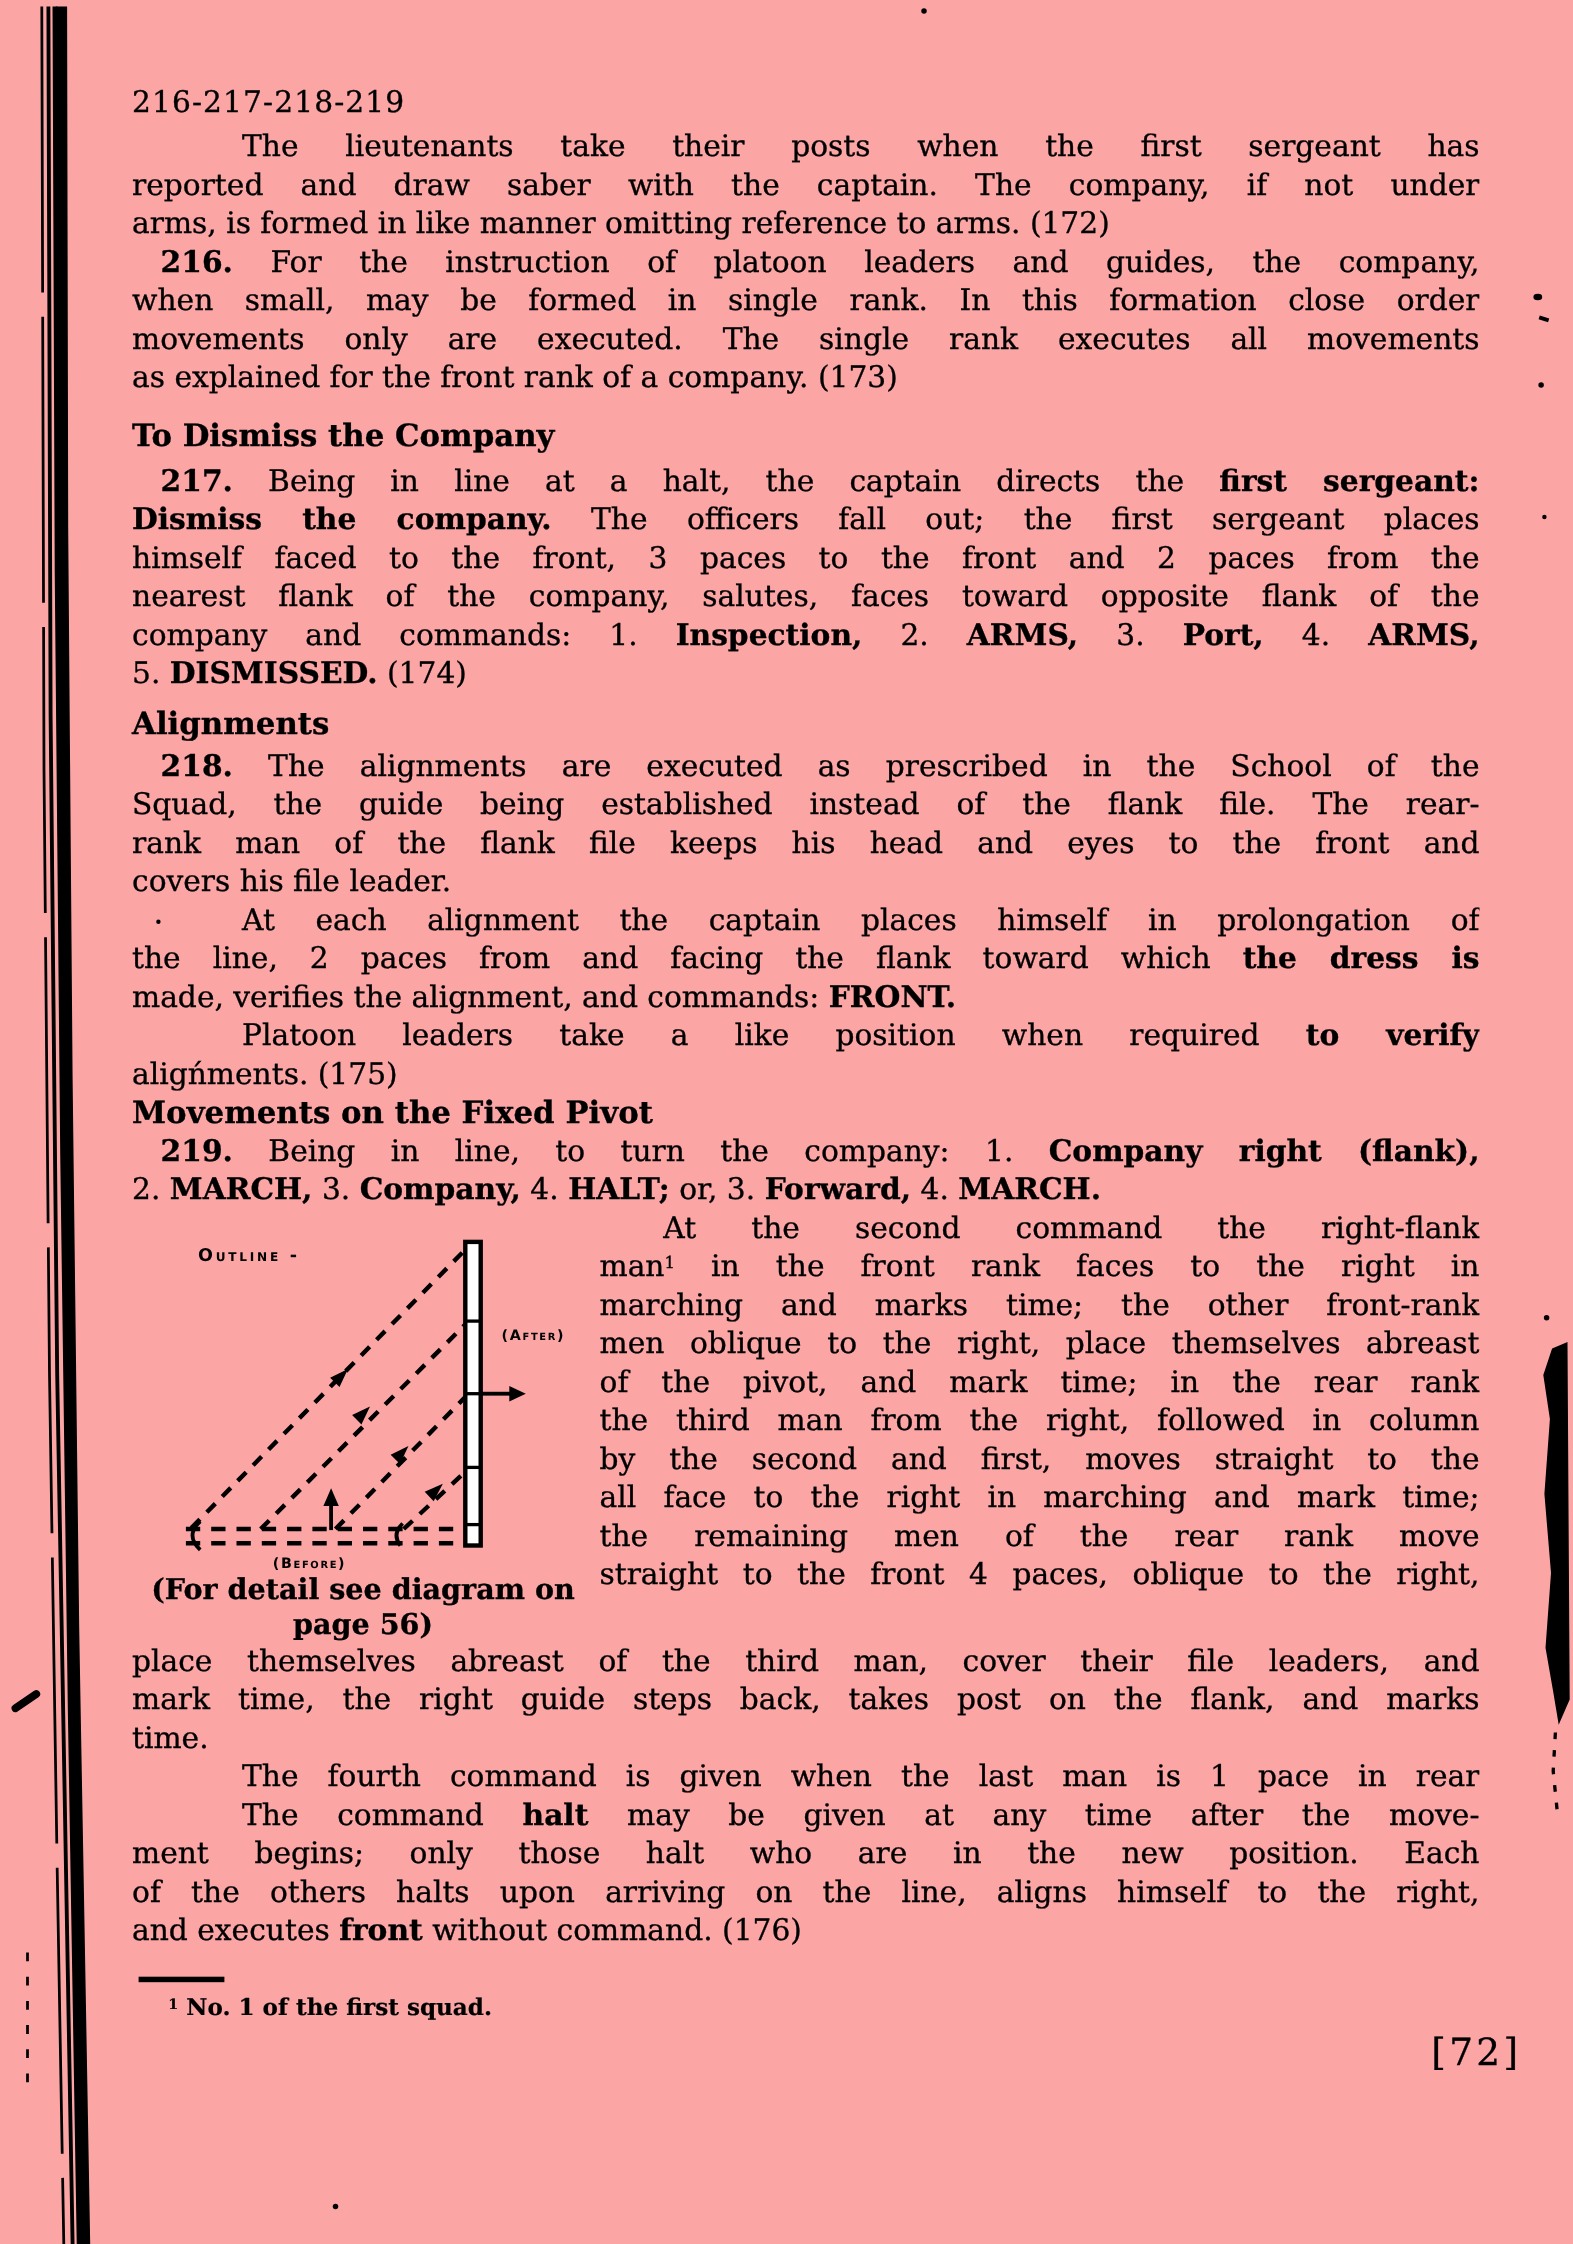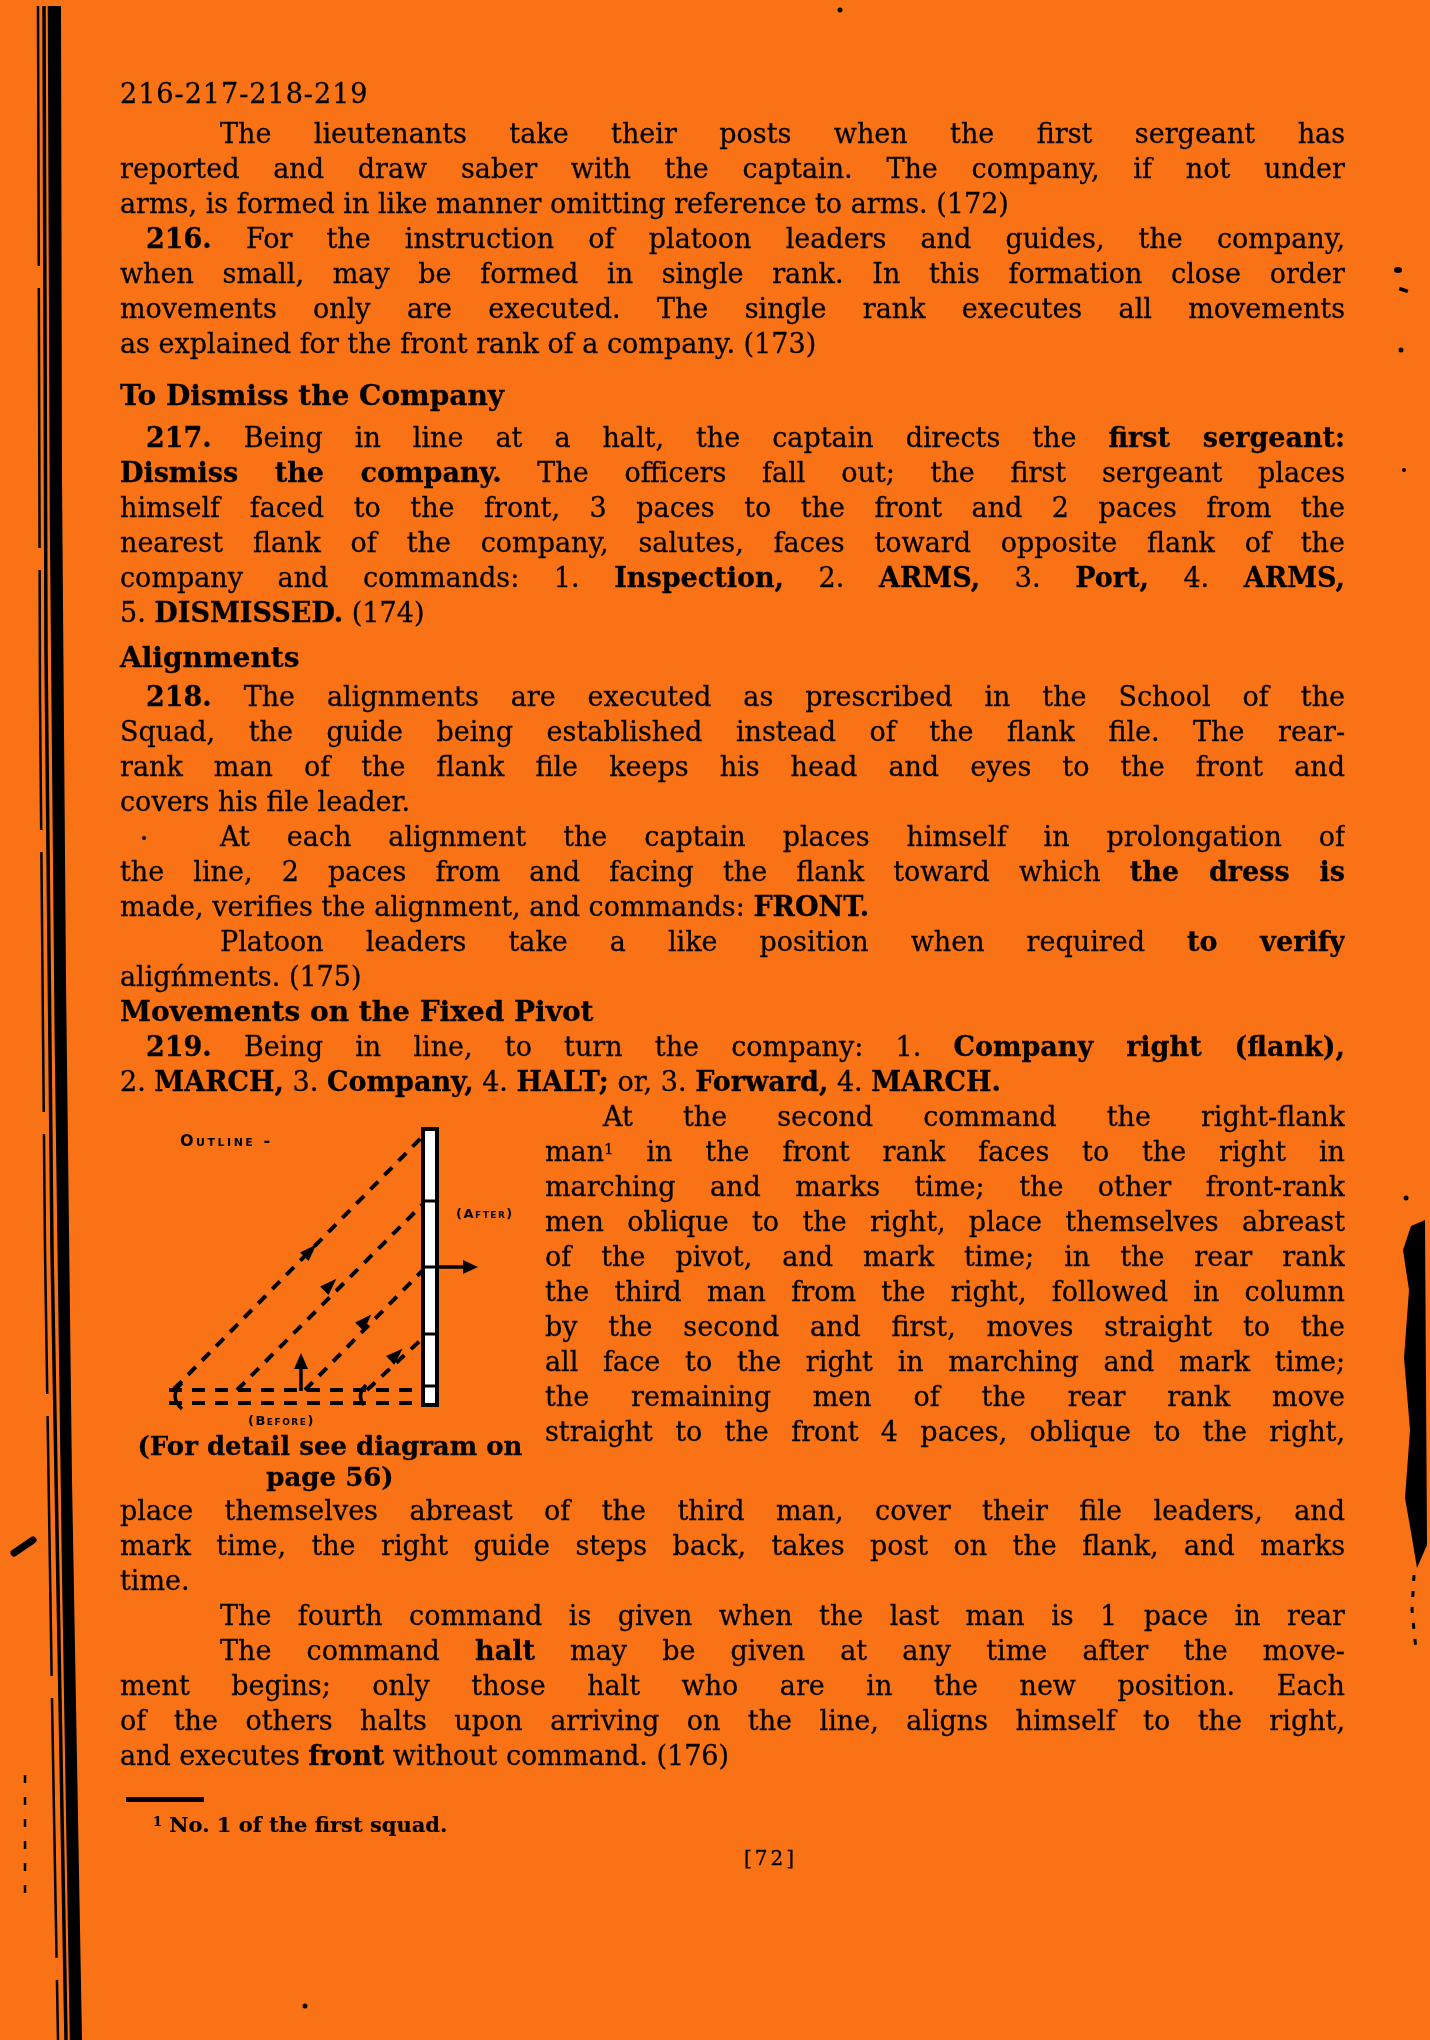--- a/index.html
+++ b/index.html
@@ -1,19 +1,19 @@
 <!DOCTYPE html>
 <html><head>
 <meta charset="utf-8">
 <style>
   html,body{margin:0;padding:0;background:#888;}
   .page{
     position:relative;
     width:1430px;height:2040px;
-    background:#f97316;color:#000;
+    background:#fca5a5;color:#000;
     font-family:"DejaVu Serif", serif;
     font-size:27px;
     -webkit-text-stroke:0.3px #000;
     overflow:hidden;
   }
   .content{position:absolute;left:120px;top:76px;width:1225px;}
   .runhead{height:36px;line-height:36px;margin-bottom:4px;letter-spacing:1px;}
   .line{height:35px;line-height:35px;white-space:nowrap;overflow:visible;}
   .jl{text-align:justify;text-align-last:justify;white-space:normal;overflow:hidden;}
   .ind-big{text-indent:100px;}
@@ -27,22 +27,22 @@
   .hsp-c{margin:0;}
   .figrow{display:flex;align-items:flex-start;}
   .figbox{flex:0 0 425px;width:425px;}
   .figsvg{display:block;width:425px;height:330px;}
   .figcol{flex:1 1 auto;min-width:0;}
   .figcap{width:410px;margin-left:5px;margin-top:2px;text-align:center;
           font-weight:bold;font-size:26px;line-height:31px;}
   .fnrule{width:78px;height:5px;background:#000;margin:24px 0 10px 6px;}
   .footnote{font-size:21px;font-weight:bold;margin-left:33px;height:26px;line-height:26px;-webkit-text-stroke:0.2px #000;}
   .footnote sup{font-size:13px;vertical-align:6px;}
-  .pagenum{position:relative;left:38px;text-align:center;margin-top:8px;
-           font-size:20px;letter-spacing:3px;}
+  .pagenum{position:relative;left:38px;text-align:right;margin-top:8px;
+           font-size:34px;letter-spacing:3px;}
   .artifact{position:absolute;top:0;left:0;pointer-events:none;}
   svg text{fill:#000;}
   .figlabel{font-family:"DejaVu Sans", sans-serif;font-variant:small-caps;font-weight:bold;}
 </style>
 </head>
 <body>
 
 <div class="page">
 
   <svg class="artifact" width="100" height="2040" viewBox="0 0 100 2040">

